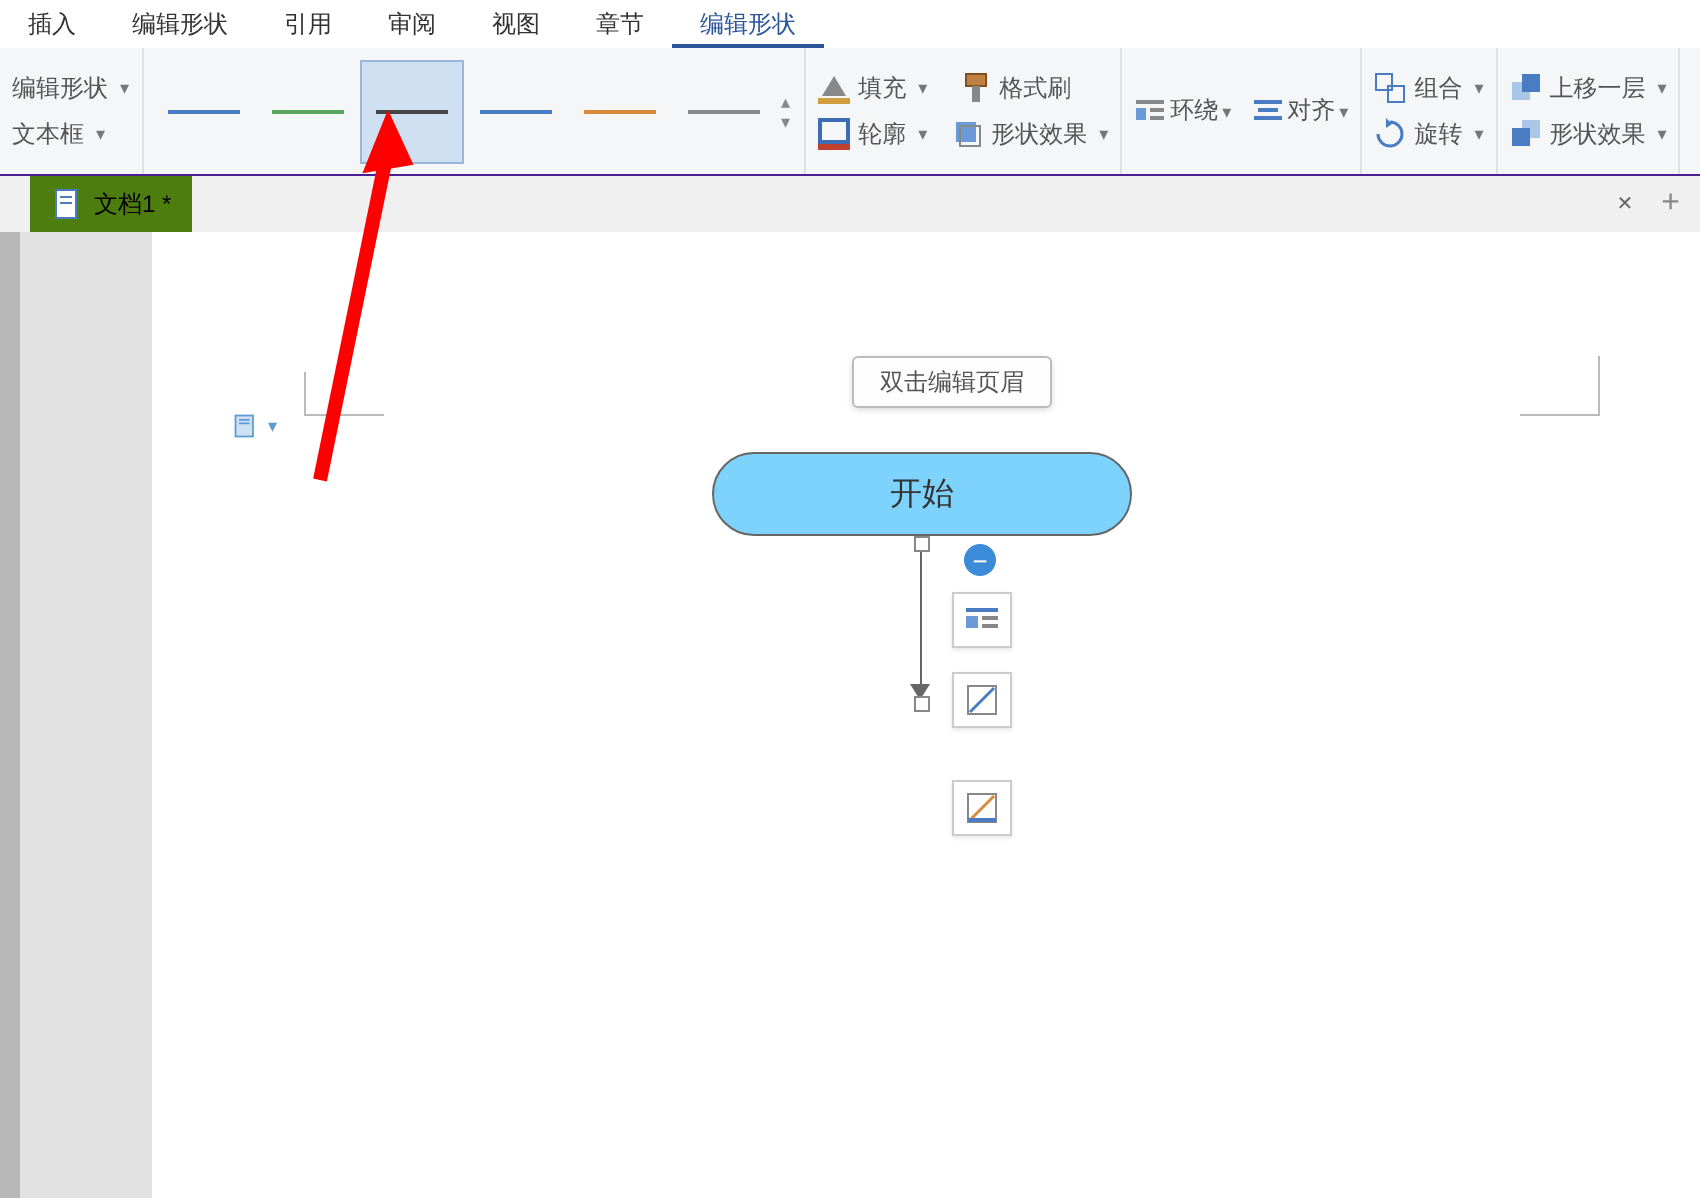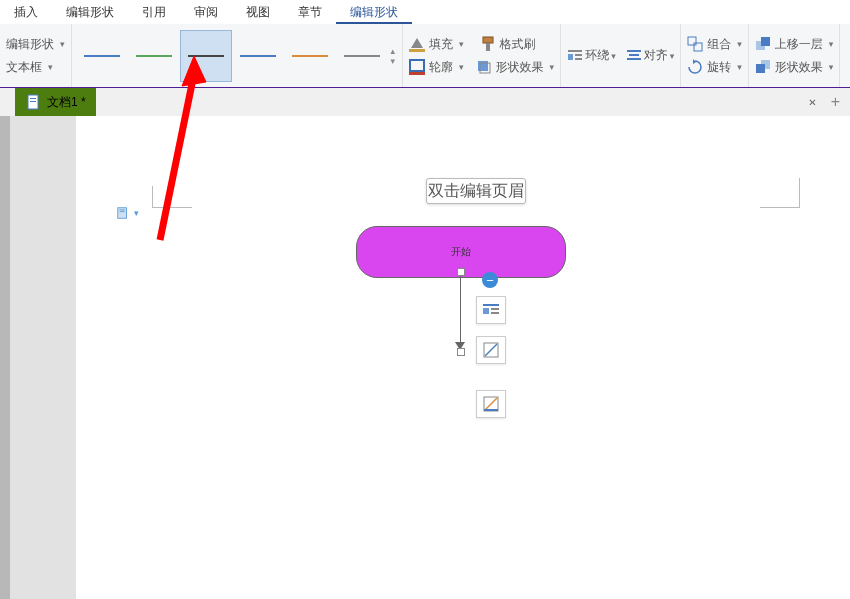--- a/index.html
+++ b/index.html
@@ -25,26 +25,26 @@
   .doc-close { font-size: 10px; color: #666; margin-left: auto; padding: 0 4px; }
   .doc-add { padding: 0 10px; color: #888; font-size: 16px; }
 
   .workspace { display: flex; height: calc(599px - 24px - 64px - 28px); }
   .gutter { width: 76px; background: linear-gradient(to right, #b8b8b8 0 10px, #e2e2e2 10px); }
   .page-area { flex: 1; position: relative; background: #fff; }
 
   .header-left { position: absolute; top: 70px; left: 76px; width: 40px; height: 22px; border-left: 1px solid #bbb; border-bottom: 1px solid #bbb; }
   .header-right { position: absolute; top: 62px; right: 50px; width: 40px; height: 30px; border-right: 1px solid #bbb; border-bottom: 1px solid #bbb; }
 
-  .banner { position: absolute; top: 62px; left: 350px; width: 100px; height: 26px; border: 1px solid #bbb; border-radius: 3px; background: #fefefe; display: flex; align-items: center; justify-content: center; font-size: 16px; color: #555; box-shadow: 0 1px 3px rgba(0,0,0,.15); }
+  .banner { position: absolute; top: 62px; left: 350px; width: 100px; height: 26px; border: 1px solid #bbb; border-radius: 3px; background: #fefefe; display: flex; align-items: center; justify-content: center; font-size: 12px; color: #555; box-shadow: 0 1px 3px rgba(0,0,0,.15); }
 
   .marker { position: absolute; top: 90px; left: 40px; display: flex; align-items: center; gap: 2px; color: #5b9bd5; }
   .marker svg { width: 14px; height: 14px; }
 
-  .flow-start { position: absolute; top: 110px; left: 280px; width: 210px; height: 52px; border: 1.5px solid #666; border-radius: 21px; background: #d946ef; display: flex; align-items: center; justify-content: center; font-size: 10px; color: #333; }
+  .flow-start { position: absolute; top: 110px; left: 280px; width: 210px; height: 42px; border: 1.5px solid #666; border-radius: 21px; background: #7dd3fc; display: flex; align-items: center; justify-content: center; font-size: 16px; color: #333; }
 
   .handle { position: absolute; width: 8px; height: 8px; background: #fff; border: 1.2px solid #888; left: 381px; }
   .h1 { top: 152px; }
   .h2 { top: 232px; }
 
   .arrow-line { position: absolute; left: 384px; top: 160px; width: 0; height: 68px; border-left: 1.5px solid #666; }
   .arrow-head { position: absolute; left: 379px; top: 226px; width: 0; height: 0; border-left: 5px solid transparent; border-right: 5px solid transparent; border-top: 8px solid #666; }
 
   .minus-badge { position: absolute; left: 406px; top: 156px; width: 16px; height: 16px; border-radius: 50%; background: #3b8bd8; color: #fff; display: flex; align-items: center; justify-content: center; font-size: 13px; line-height: 1; }
 

